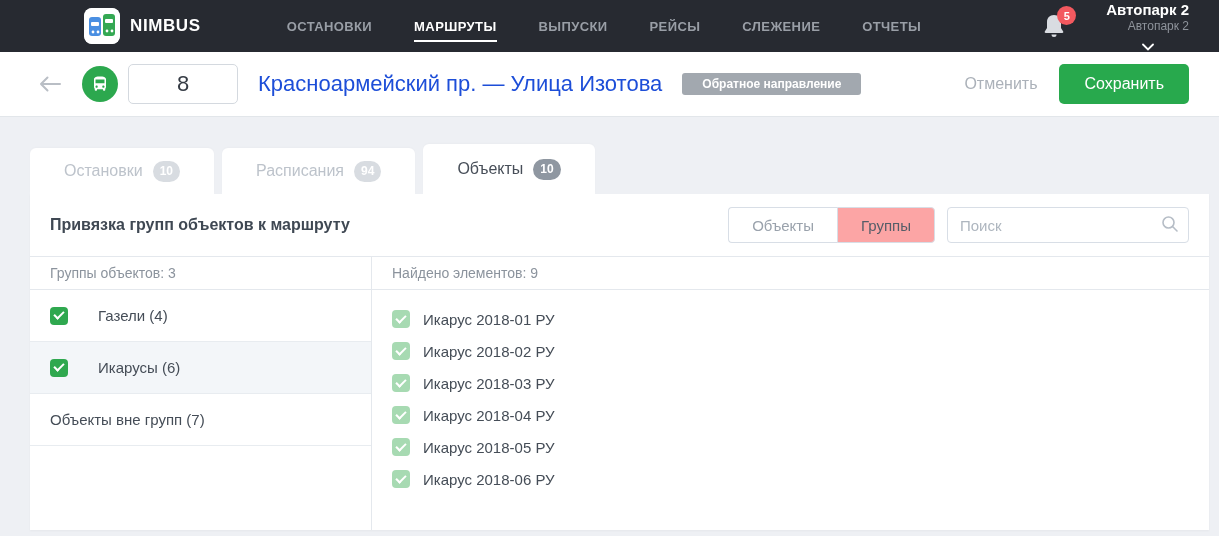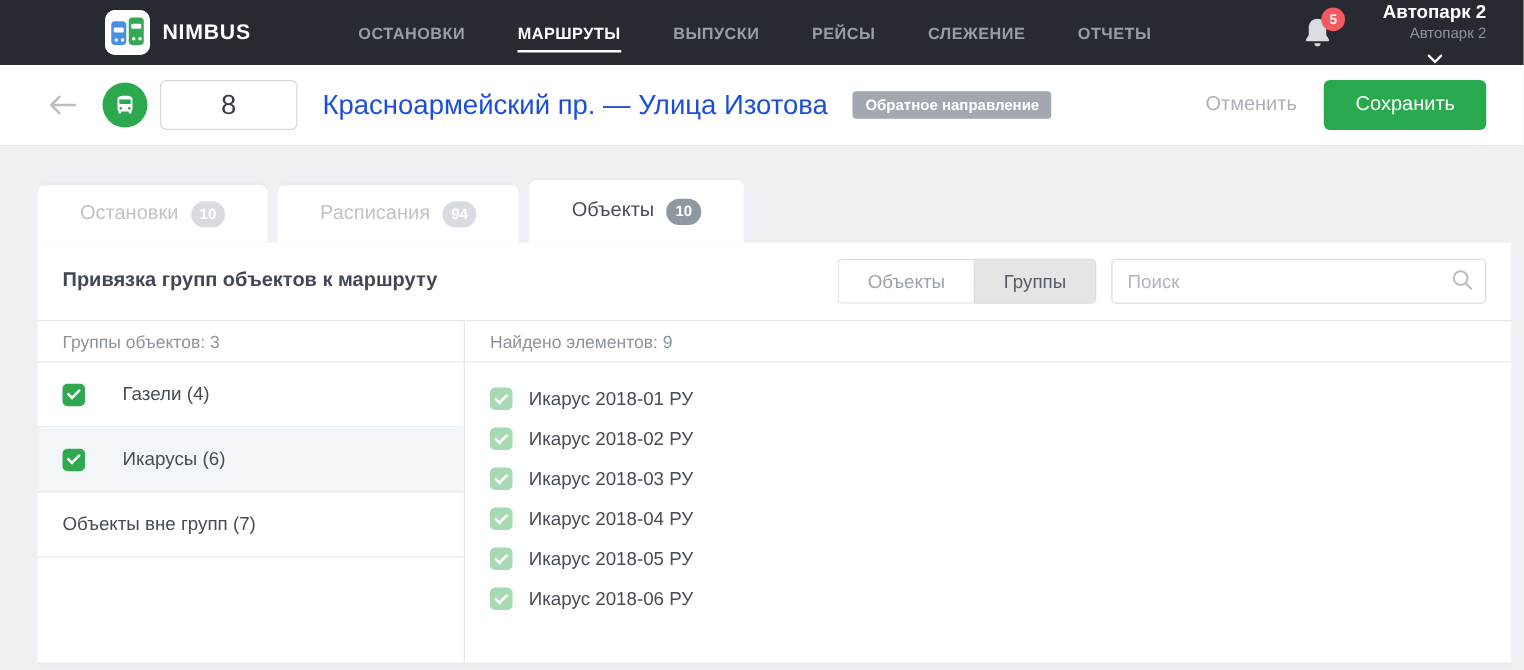--- a/index.html
+++ b/index.html
@@ -32,21 +32,21 @@
   .routebar { height:65px; background:#fff; border-bottom:1px solid #e2e6ea;
               display:flex; align-items:center; padding:0 30px 0 38px; }
   .back-btn { width:26px; height:26px; cursor:pointer; display:flex; align-items:center; }
   .route-icon { width:36px; height:36px; border-radius:50%; background:#2ca84e;
                 display:flex; align-items:center; justify-content:center; margin-left:18px; }
   .route-num-input { width:110px; height:40px; margin-left:10px; border:1px solid #d4d9df;
                 border-radius:5px; text-align:center; font-size:22px; color:#363c45;
                 font-family:"Liberation Sans", sans-serif; outline:none; }
   .route-title { font-size:22px; color:#1d4ed8; margin-left:20px; white-space:nowrap; }
   .dir-badge { margin-left:20px; background:#a2a8af; color:#fff; font-size:12px;
-               font-weight:bold; padding:4px 10px; border-radius:3px; white-space:nowrap; }
+               font-weight:bold; padding:4px 20px; border-radius:3px; white-space:nowrap; }
   .routebar-actions { margin-left:auto; display:flex; align-items:center; gap:22px; }
   .cancel-link { color:#abb1b9; font-size:16px; cursor:pointer; }
   .save-btn { background:#28a94d; color:#fff; border:none; border-radius:5px;
               font-size:16px; padding:11px 25px; cursor:pointer;
               font-family:"Liberation Sans", sans-serif; }
 
   
   .tabs { display:flex; align-items:flex-end; gap:8px; padding:27px 0 0 30px; }
   .tab { background:#fff; border-radius:6px 6px 0 0; height:46px; padding:0 34px;
          display:flex; align-items:center; gap:10px; cursor:pointer;
@@ -64,23 +64,23 @@
            box-shadow:0 1px 2px rgba(0,0,0,.04); }
   .panel-head { height:62px; display:flex; align-items:center; padding:0 20px; }
   .panel-title { font-size:16px; font-weight:bold; color:#3f4853; }
   .head-controls { margin-left:auto; display:flex; align-items:center; gap:12px; }
   .toggle-group { display:flex; }
   .toggle-btn { height:36px; padding:0 23px; font-size:15px; display:flex;
                 align-items:center; border:1px solid #d8dee6; background:#fff;
                 color:#9aa2ac; cursor:pointer; }
   .toggle-btn:first-child { border-radius:4px 0 0 4px; border-right:none; }
   .toggle-btn:last-child { border-radius:0 4px 4px 0; }
-  .toggle-btn.active { background:#e5e5e5; color:#555d68; }
+  .toggle-btn.active { background:#fca5a5; color:#555d68; }
   .search-box { position:relative; }
-  .search-input { width:300px; height:36px; border:1px solid #d8dee6; border-radius:4px;
+  .search-input { width:242px; height:36px; border:1px solid #d8dee6; border-radius:4px;
                   padding:0 36px 0 12px; font-size:15px; color:#454d57; outline:none;
                   font-family:"Liberation Sans", sans-serif; }
   .search-input::placeholder { color:#aeb6bf; }
   .search-icon { position:absolute; right:10px; top:8px; }
 
   
   .columns { display:flex; border-top:1px solid #e4e8ed; height:274px; }
   .col-left { width:342px; border-right:1px solid #e4e8ed; }
   .col-right { flex:1; }
   .col-header { height:33px; display:flex; align-items:center; padding:0 20px;

